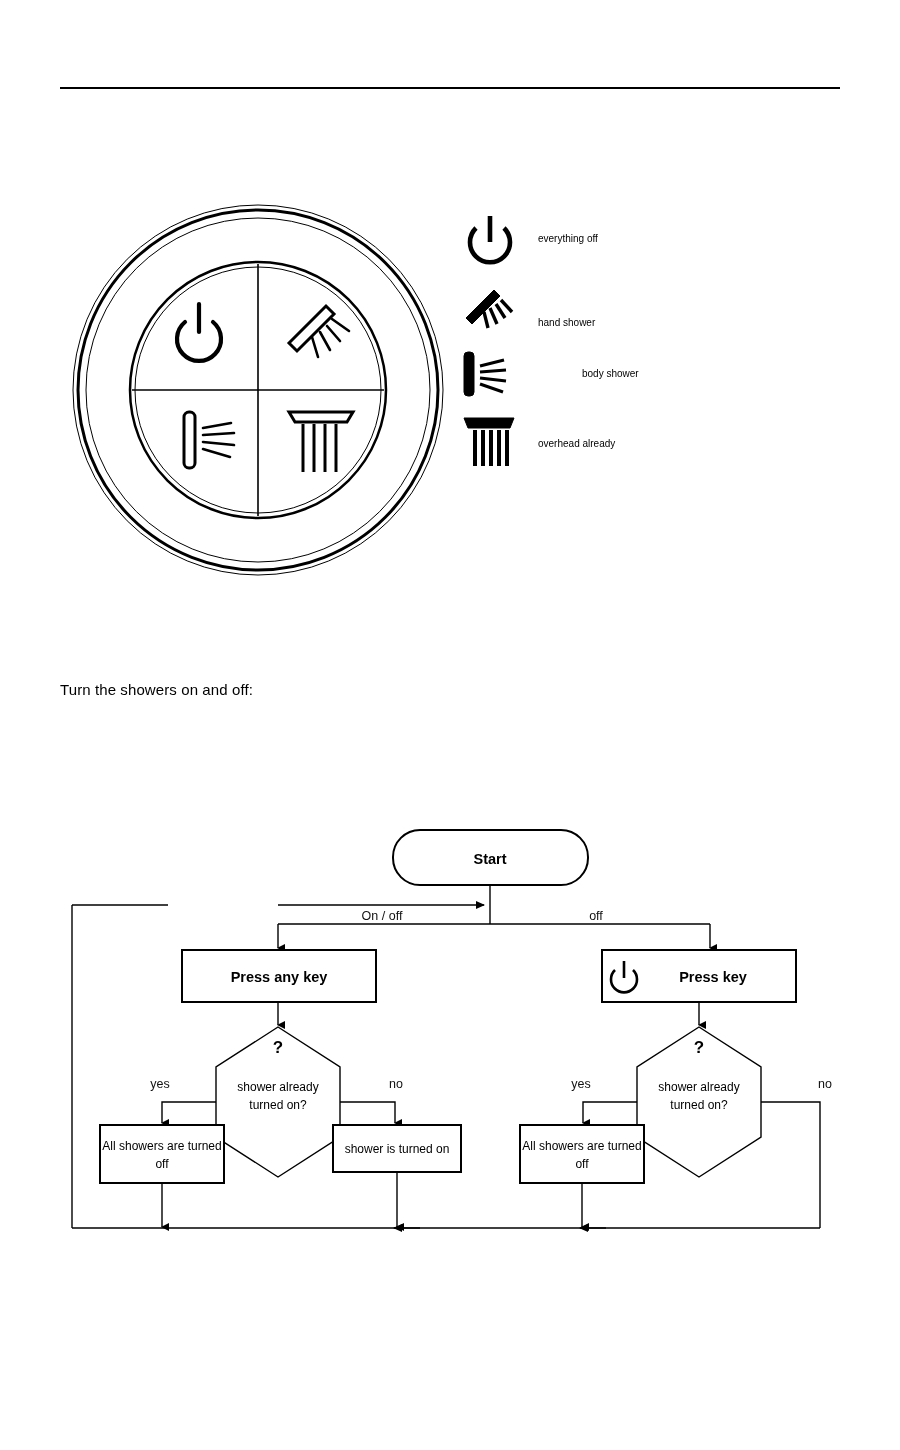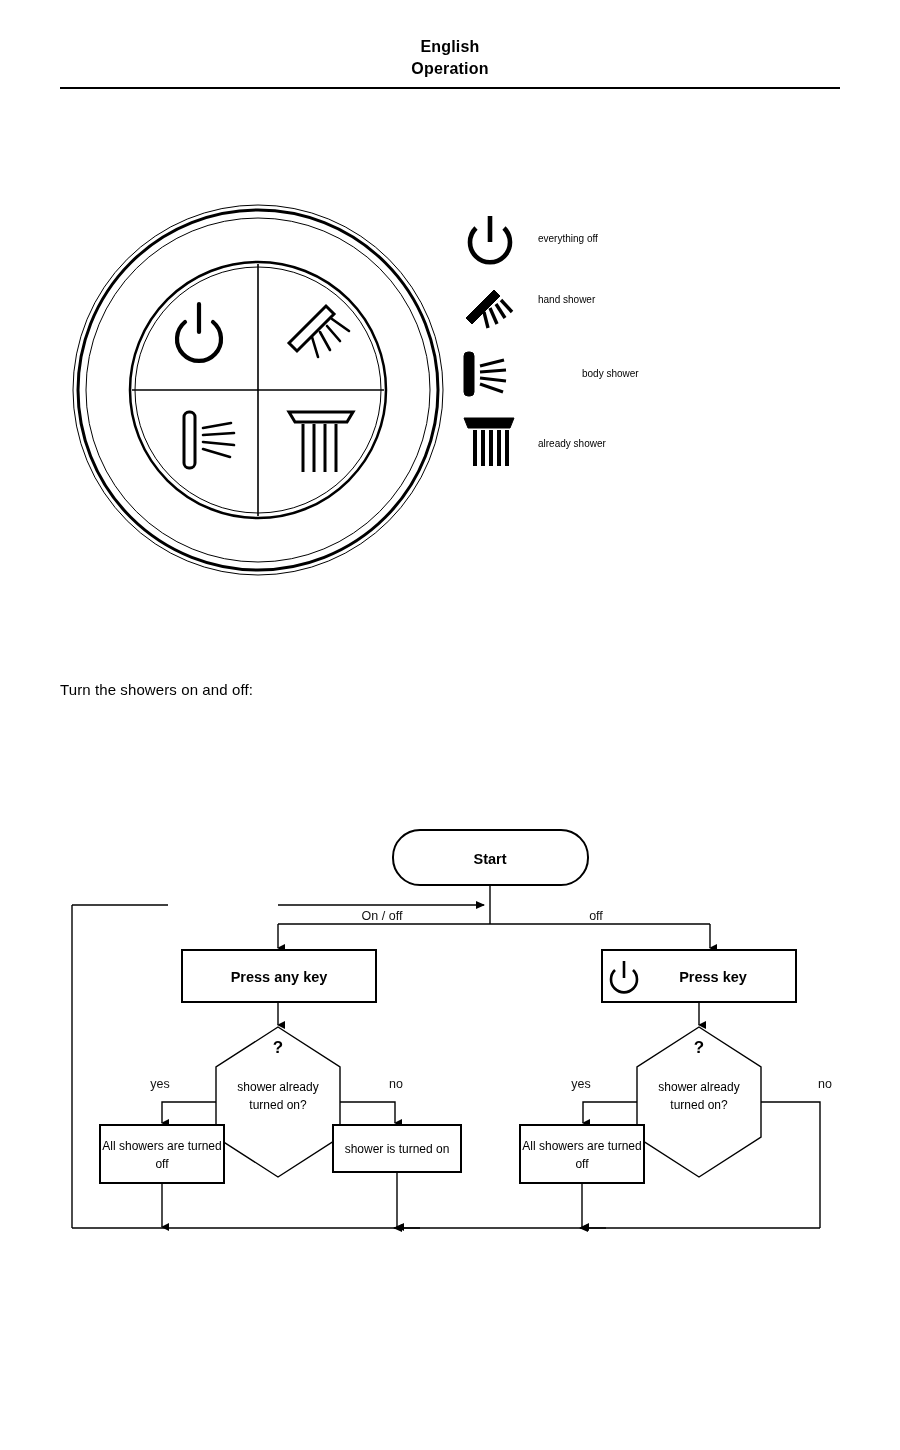--- a/index.html
+++ b/index.html
@@ -72,21 +72,21 @@
     height: 62px;
   }
   .legend-label {
     position: absolute;
     left: 78px;
     font-size: 10px;
     line-height: 16px;
     white-space: nowrap;
   }
   .legend-row.r0 .legend-label { top: 19px; }
-  .legend-row.r1 .legend-label { top: 14px; }
+  .legend-row.r1 .legend-label { top: 37px; }
   .legend-row.r2 .legend-label { top: 22px; padding-left: 44px; }
   .legend-row.r3 .legend-label { top: 26px; }
 
   
   .section-heading {
     position: absolute;
     left: 60px;
     top: 681px;
     font-size: 15px;
     font-weight: normal;
@@ -142,24 +142,20 @@
     stroke: #000;
     stroke-width: 1.4;
     fill: none;
   }
 </style>
 </head>
 <body>
 
 <div class="page">
 
-  <div class="header">
-    <div class="line1">English</div>
-    <div class="line2">Operation</div>
-  </div>
   <div class="header-rule"></div>
 
   <svg class="dial" viewBox="0 0 380 380">
 
     <circle cx="190" cy="190" r="185" fill="#fff" stroke="#000" stroke-width="1"></circle>
     <circle cx="190" cy="190" r="180" fill="#fff" stroke="#000" stroke-width="3"></circle>
     <circle cx="190" cy="190" r="172" fill="#fff" stroke="#000" stroke-width="1"></circle>
 
     <circle cx="190" cy="190" r="128" fill="#fff" stroke="#000" stroke-width="2.5"></circle>
     <circle cx="190" cy="190" r="123" fill="#fff" stroke="#000" stroke-width="1"></circle>
@@ -259,21 +255,21 @@
           <path d="M 4 8 L 54 8 L 50 18 L 8 18 Z" stroke-width="1"></path>
           <g stroke-width="4" stroke-linecap="butt">
             <line x1="15" y1="20" x2="15" y2="56"></line>
             <line x1="23" y1="20" x2="23" y2="56"></line>
             <line x1="31" y1="20" x2="31" y2="56"></line>
             <line x1="39" y1="20" x2="39" y2="56"></line>
             <line x1="47" y1="20" x2="47" y2="56"></line>
           </g>
         </g>
       </svg>
-      <div class="legend-label">already shower</div>
+      <div class="legend-label">overhead already</div>
     </div>
 
   </div>
 
   <div class="section-heading">Turn the showers on and off:</div>
 
   <svg class="flowchart" viewBox="0 0 820 430">
     <defs>
       <marker id="arrowDown" markerWidth="10" markerHeight="10" refX="5" refY="8" orient="auto" markerUnits="userSpaceOnUse">
         <path d="M 1 1 L 9 1 L 5 9 Z" fill="#000"></path>

